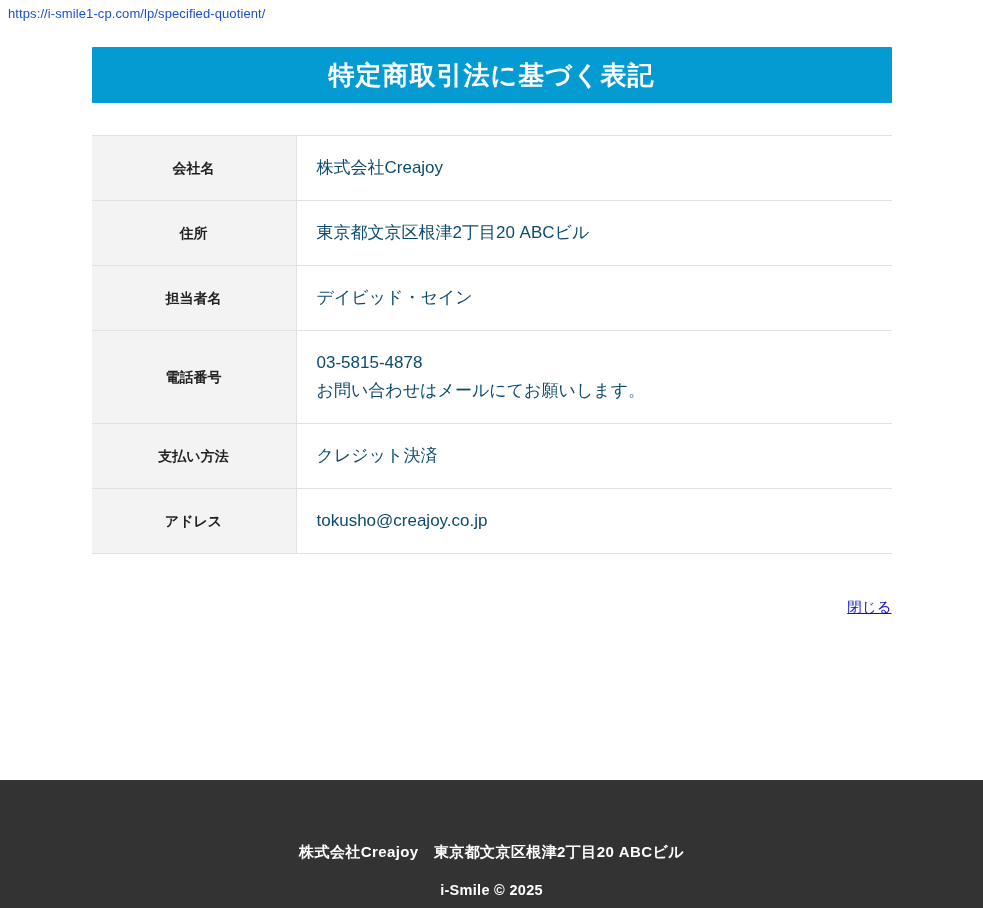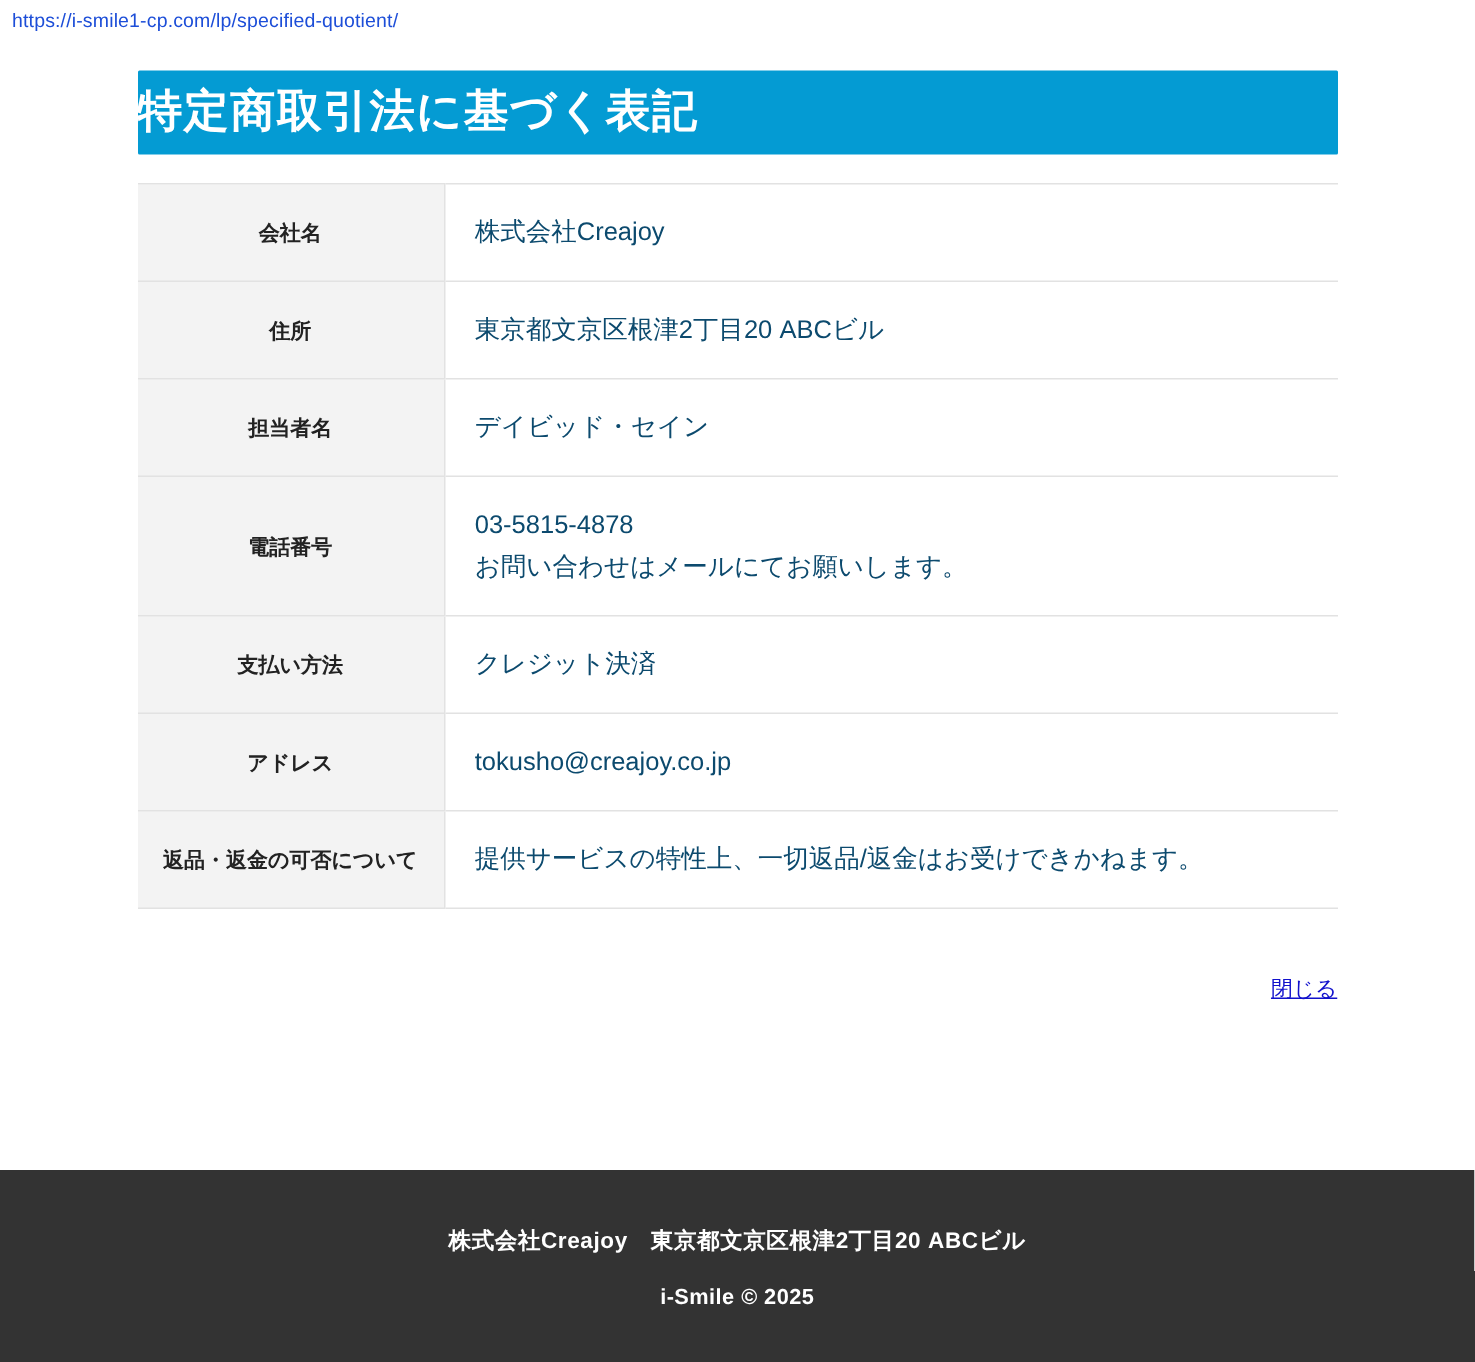--- a/index.html
+++ b/index.html
@@ -23,31 +23,32 @@
     white-space: nowrap;
   }
   .page-wrap {
     width: 800px;
     margin: 0 auto;
     padding-top: 26px;
   }
   .title-banner {
     background: #049bd3;
     color: #ffffff;
-    font-size: 30px;
+    text-align: center;
+    font-size: 26px;
     font-weight: bold;
     letter-spacing: 1px;
     height: 56px;
     line-height: 56px;
     border-radius: 1px;
   }
   table.info-table {
     width: 800px;
     border-collapse: collapse;
-    margin-top: 19px;
+    margin-top: 32px;
     table-layout: fixed;
   }
   table.info-table tr {
     border-bottom: 1px solid #e2e2e2;
   }
   table.info-table tr:first-child {
     border-top: 1px solid #e2e2e2;
   }
   table.info-table th {
     width: 180px;
@@ -86,21 +87,21 @@
     bottom: 0;
     width: 983px;
     height: 128px;
     background: #333333;
     color: #ffffff;
     text-align: center;
   }
   .footer-line1 {
     font-size: 15px;
     font-weight: bold;
-    padding-top: 38px;
+    padding-top: 63px;
     letter-spacing: 0.4px;
   }
   .footer-line2 {
     font-size: 14.5px;
     font-weight: bold;
     padding-top: 20px;
     letter-spacing: 0.3px;
   }
 </style>
 </head>
@@ -144,26 +145,20 @@
         <td>
           <span class="cell-line">クレジット決済</span>
         </td>
       </tr>
       <tr>
         <th>アドレス</th>
         <td>
           <span class="cell-line">tokusho@creajoy.co.jp</span>
         </td>
       </tr>
-      <tr>
-        <th>返品・返金の可否について</th>
-        <td>
-          <span class="cell-line">提供サービスの特性上、一切返品/返金はお受けできかねます。</span>
-        </td>
-      </tr>
     </tbody>
   </table>
 
   <div class="close-link-wrap">
     <a class="close-link" href="#">閉じる</a>
   </div>
 
 </div>
 
 <div class="footer">

